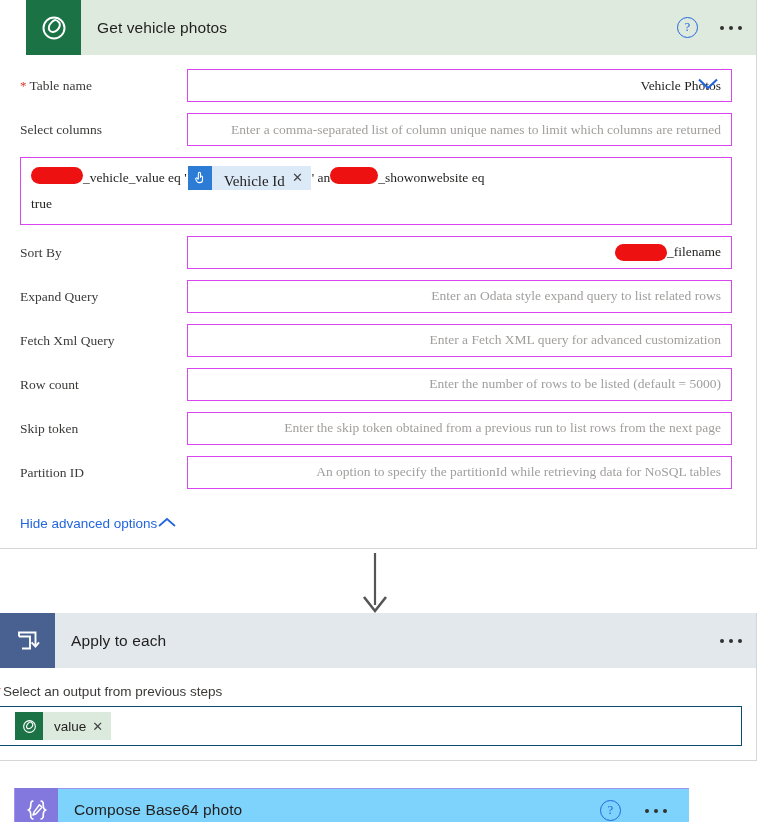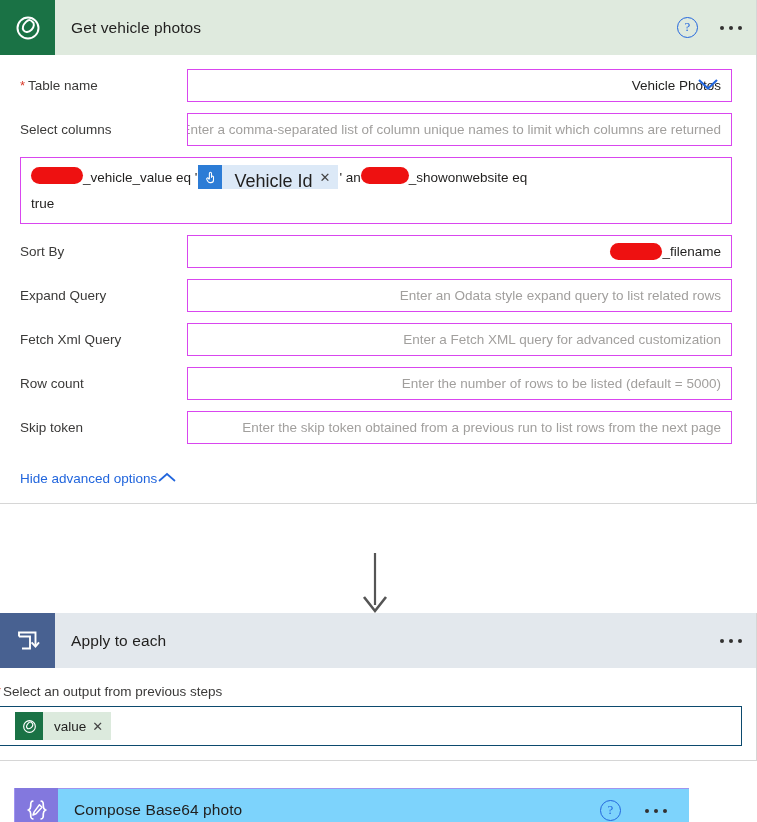--- a/index.html
+++ b/index.html
@@ -28,20 +28,21 @@
     border-top: none;
     box-sizing: border-box;
   }
 
   .card-header {
     height: 55px;
     background: #dfeade;
     display: flex;
     align-items: center;
     position: relative;
+    margin-left: 26px;
   }
   .card-header.dataverse-head { background: #dfeade; }
 
   .icon-square {
     width: 55px;
     height: 55px;
     flex: 0 0 55px;
     display: flex;
     align-items: center;
     justify-content: center;
@@ -90,20 +91,21 @@
 
   
   .card-body {
     padding: 14px 24px 0 20px;
   }
   .row {
     display: flex;
     align-items: flex-start;
     margin-bottom: 11px;
     min-height: 32px;
+    font-family: Liberation Serif, serif;
   }
   .row-label {
     width: 167px;
     flex: 0 0 167px;
     font-size: 13.5px;
     color: #3b3a39;
     padding-top: 9px;
     line-height: 16px;
   }
   .req-star {
@@ -170,21 +172,21 @@
   .token-ico {
     width: 24px; height: 24px;
     background: #2c7cd6;
     display: flex;
     align-items: center;
     justify-content: center;
     flex: 0 0 24px;
   }
   .token-ico.green { background: #1a7245; }
   .token-label {
-    font-size: 18px;
+    font-size: 15px;
     color: #201f1e;
     padding: 8px 7px 0 12px;
   }
   .token-x {
     font-size: 13px;
     color: #444;
     padding-right: 8px;
     cursor: pointer;
   }
 
@@ -376,20 +378,26 @@
       </div>
     </div>
 
     <div class="row">
       <div class="row-label">Skip token</div>
       <div class="field">
         <span class="ph">Enter the skip token obtained from a previous run to list rows from the next page</span>
       </div>
     </div>
 
+    <div class="row">
+      <div class="row-label">Partition ID</div>
+      <div class="field">
+        <span class="ph">An option to specify the partitionId while retrieving data for NoSQL tables</span>
+      </div>
+    </div>
 
     <div class="adv-link-row">
       <span class="adv-link">
         <span>Hide advanced options</span>
         <span>
           <svg width="20" height="11" viewBox="0 0 20 11">
               <path d="M2 9 L10 2 L18 9" fill="none" stroke="#2266dd" stroke-width="1.7"></path>
             </svg>
         </span>
       </span>

